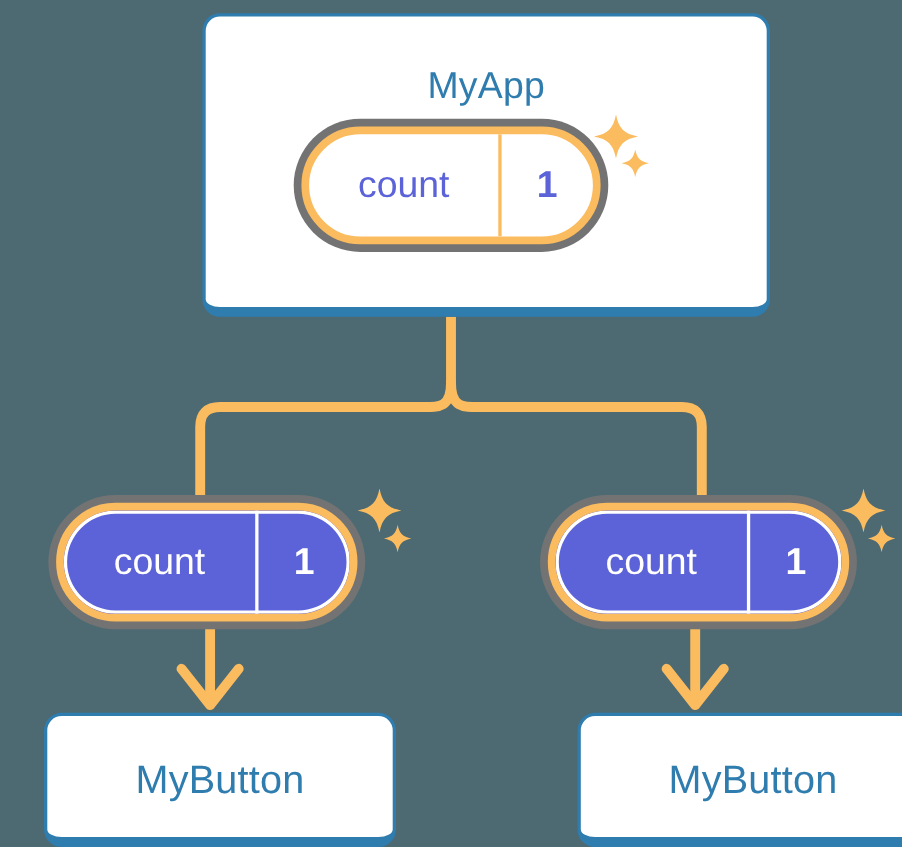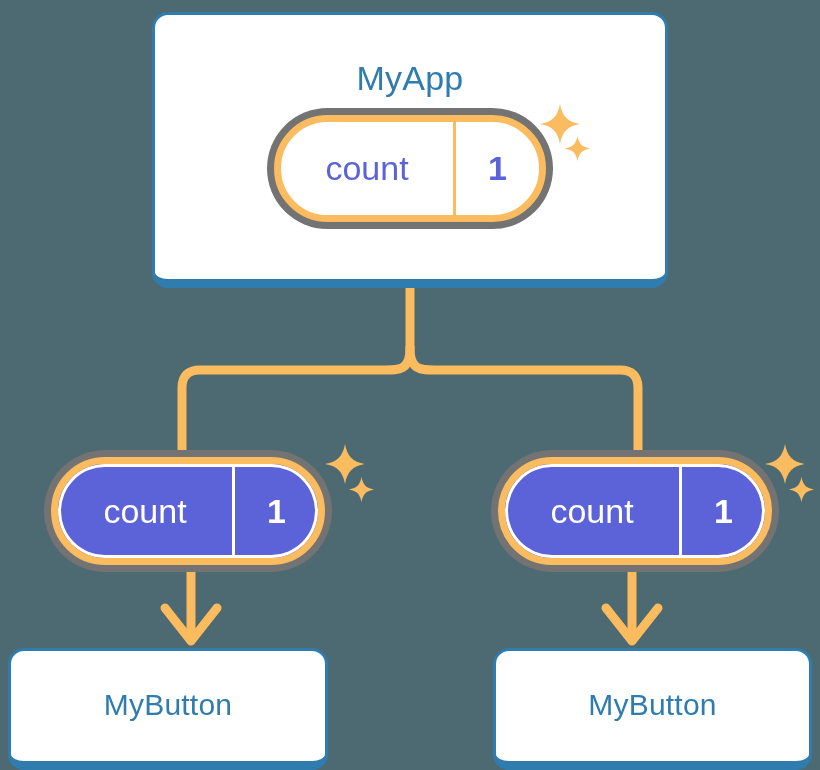--- a/index.html
+++ b/index.html
@@ -12,38 +12,39 @@
   #stage{position:relative;width:820px;height:770px;}
 
   
   .card{
     position:absolute;
     background:#ffffff;
     border:3px solid #2f7cae;
     border-bottom-width:9px;
     border-radius:16px;
     box-sizing:border-box;
+    margin-left:32px;
   }
   .card-title{
     position:absolute;left:0;right:0;
     text-align:center;
     color:#2f7cae;
     font-size:34px;
     letter-spacing:.2px;
     white-space:nowrap;
   }
 
   
   #myapp-card{left:152px;top:12px;width:516px;height:276px;}
   #myapp-title{top:44px;}
 
   
   #mybutton-left-card{left:8px;top:648px;width:320px;height:122px;}
   #mybutton-right-card{left:493px;top:648px;width:319px;height:122px;}
-  .mybutton-title{top:37px;font-size:30px;}
+  .mybutton-title{top:37px;font-size:36px;}
 
   
   .pill{
     position:absolute;
     box-sizing:border-box;
     border-radius:999px;
     background:#737373;              
     display:flex;align-items:center;
     padding:7px;
   }

